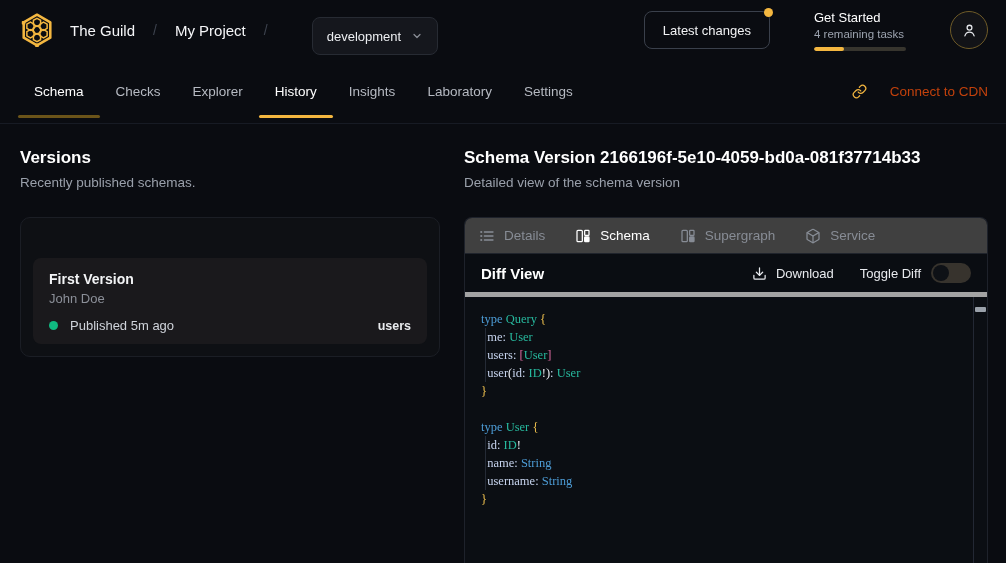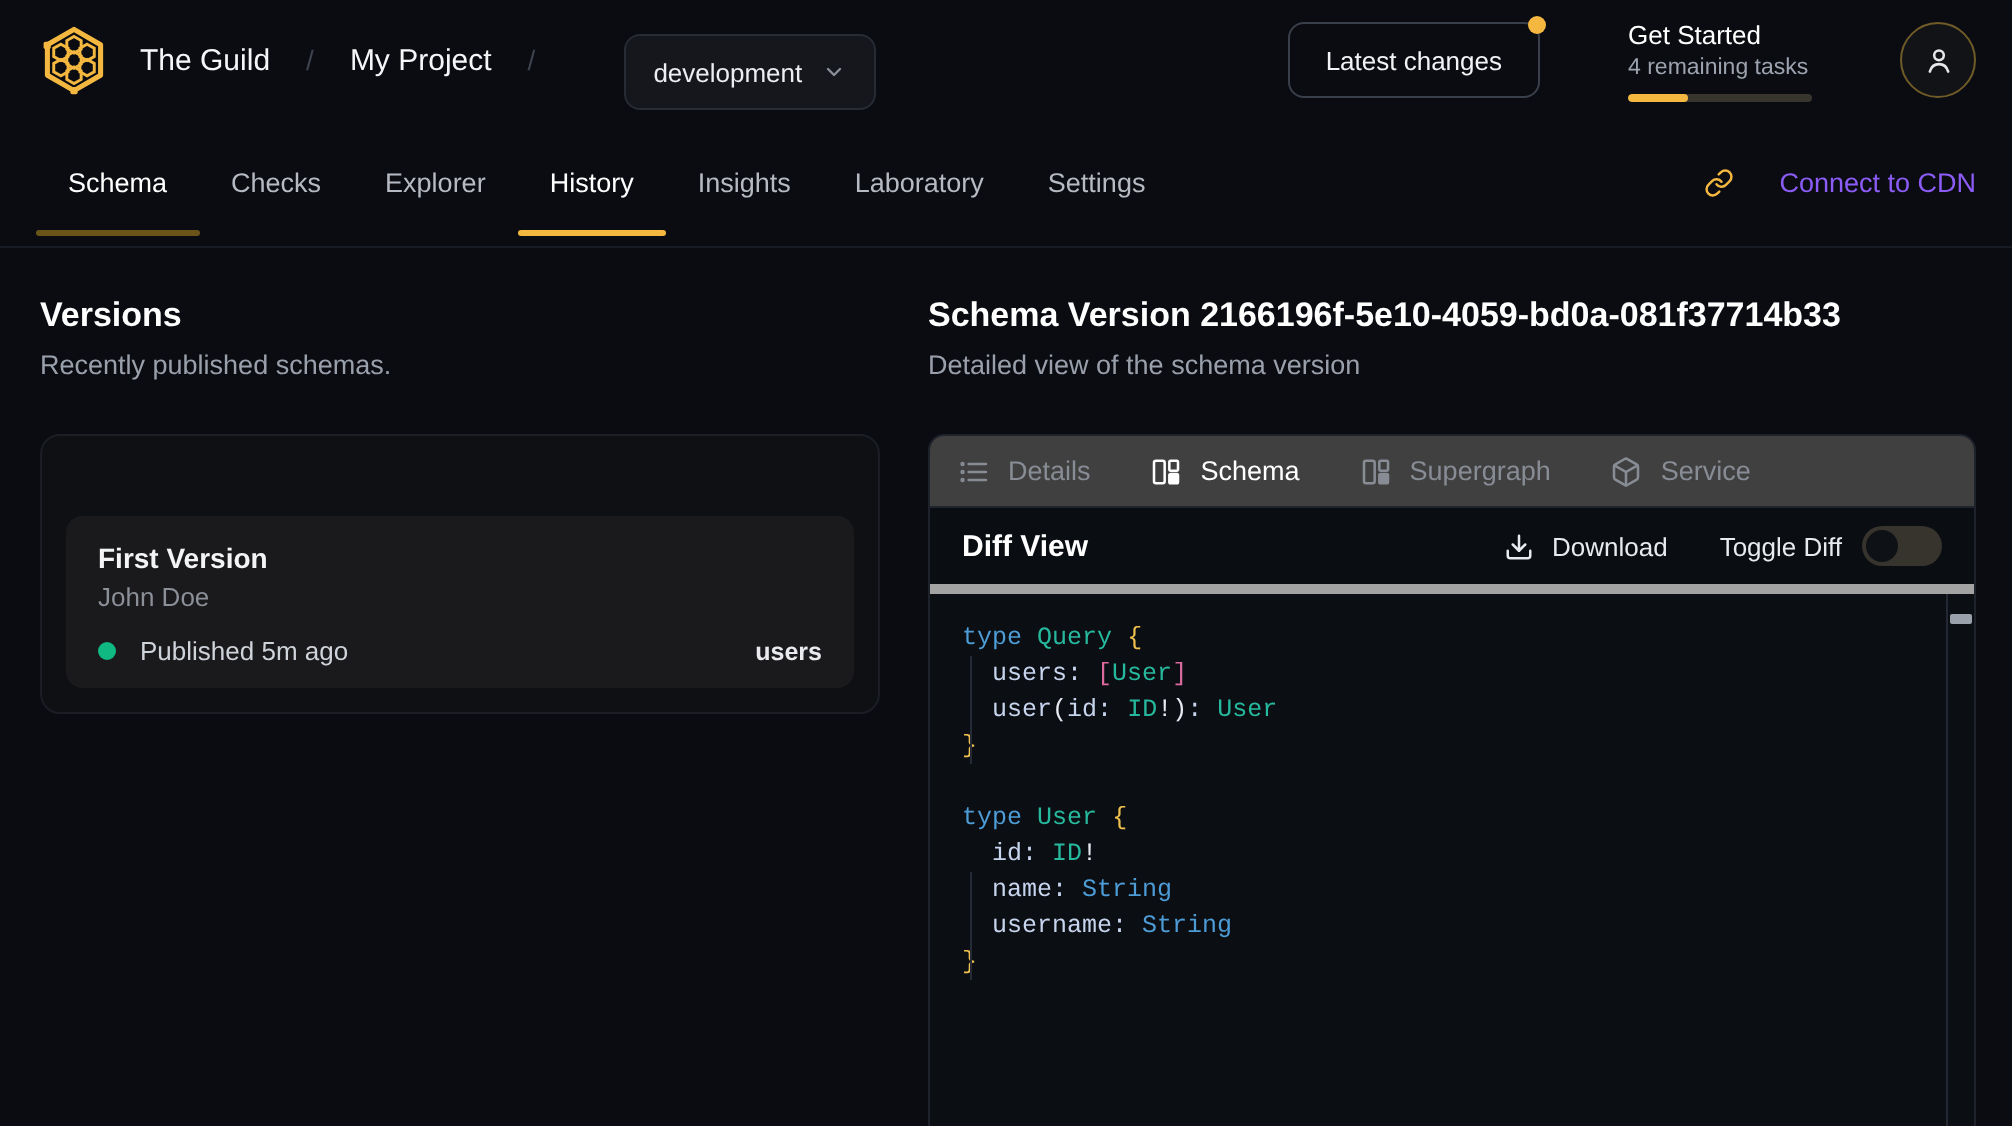--- a/index.html
+++ b/index.html
@@ -42,21 +42,21 @@
   
   .nav { height:64px; display:flex; align-items:stretch; padding:0 18px; border-bottom:1px solid #171b24; }
   .nav-tab {
     position:relative; display:flex; align-items:center; padding:0 16px;
     font-size:13.5px; color:#b6bac2; cursor:pointer;
   }
   .nav-tab.active, .nav-tab.visited { color:#ffffff; }
   .nav-tab .tab-underline { position:absolute; left:0; right:0; bottom:5px; height:3px; border-radius:2px; display:none; }
   .nav-tab.active .tab-underline { display:block; background:#f4b740; }
   .nav-tab.visited .tab-underline { display:block; background:#6b5419; }
-  .cdn-link { margin-left:auto; display:flex; align-items:center; gap:23px; font-size:13.5px; color:#8b5cf6; cursor:pointer; }
+  .cdn-link { margin-left:auto; display:flex; align-items:center; gap:23px; font-size:13.5px; color:#c2410c; cursor:pointer; }
 
   
   .main { display:flex; gap:24px; padding:24px 18px 0 20px; height:439px; }
   .col-left { width:420px; flex-shrink:0; }
   .col-right { flex:1; min-width:0; }
   .section-title { font-size:17px; font-weight:700; color:#ffffff; line-height:20px; white-space:nowrap; }
   .section-sub { font-size:13.5px; color:#9aa0ab; line-height:18px; margin-top:6px; }
 
   
   .versions-card {
@@ -92,21 +92,21 @@
   .diff-actions { margin-left:auto; display:flex; align-items:center; gap:26px; }
   .download-btn { display:flex; align-items:center; gap:9px; font-size:13px; color:#e8eaee; cursor:pointer; }
   .toggle-group { display:flex; align-items:center; gap:10px; }
   .toggle-label { font-size:13px; color:#e8eaee; }
   .switch { width:40px; height:20px; border-radius:999px; background:#37332d; position:relative; cursor:pointer; }
   .switch .knob { position:absolute; top:2px; left:2px; width:16px; height:16px; border-radius:50%; background:#0e1116; }
 
   
   .code-area {
     flex:1; position:relative; background:#0b0e13; overflow:hidden;
-    font-family:Liberation Mono, monospace; font-size:12.5px; line-height:18px;
+    font-family:Liberation Serif, serif; font-size:12.5px; line-height:18px;
     padding:13px 28px 13px 16px;
   }
   .code-line { white-space:pre; min-height:18px; }
   .indent-guide { position:absolute; width:1px; background:#252b36; left:20px; }
   .kw { color:#4d9cd6; } .ty { color:#27b99e; } .br { color:#efc04e; }
   .fd { color:#c7d4ee; } .pu { color:#e8ebf2; } .bk { color:#dc6a9f; } .pl { color:#c7d4ee; }
   .code-scrollbar { position:absolute; top:0; right:0; bottom:0; width:14px; border-left:1px solid #232834; }
   .code-scroll-thumb { position:absolute; top:10px; left:1px; width:11px; height:5px; background:#9aa1aa; border-radius:1px; }
 </style>
 </head>
@@ -290,20 +290,21 @@
             </div>
           </div>
         </div>
       </div>
 
       <div class="code-area">
         <div class="indent-guide" style="top:31px; height:54px;"></div>
         <div class="indent-guide" style="top:139px; height:54px;"></div>
         <div>
             <div class="code-line"><span class="kw">type</span><span class="pl"> </span><span class="ty">Query</span><span class="pl"> </span><span class="br">{</span></div>
+            <div class="code-line"><span class="fd">  me:</span><span class="pl"> </span><span class="ty">User</span></div>
             <div class="code-line"><span class="fd">  users:</span><span class="pl"> </span><span class="bk">[</span><span class="ty">User</span><span class="bk">]</span></div>
             <div class="code-line"><span class="fd">  user</span><span class="pu">(</span><span class="fd">id:</span><span class="pl"> </span><span class="ty">ID</span><span class="pu">!)</span><span class="fd">:</span><span class="pl"> </span><span class="ty">User</span></div>
             <div class="code-line"><span class="br">}</span></div>
             <div class="code-line">&nbsp;</div>
             <div class="code-line"><span class="kw">type</span><span class="pl"> </span><span class="ty">User</span><span class="pl"> </span><span class="br">{</span></div>
             <div class="code-line"><span class="fd">  id:</span><span class="pl"> </span><span class="ty">ID</span><span class="pu">!</span></div>
             <div class="code-line"><span class="fd">  name:</span><span class="pl"> </span><span class="kw">String</span></div>
             <div class="code-line"><span class="fd">  username:</span><span class="pl"> </span><span class="kw">String</span></div>
             <div class="code-line"><span class="br">}</span></div>
           </div>

